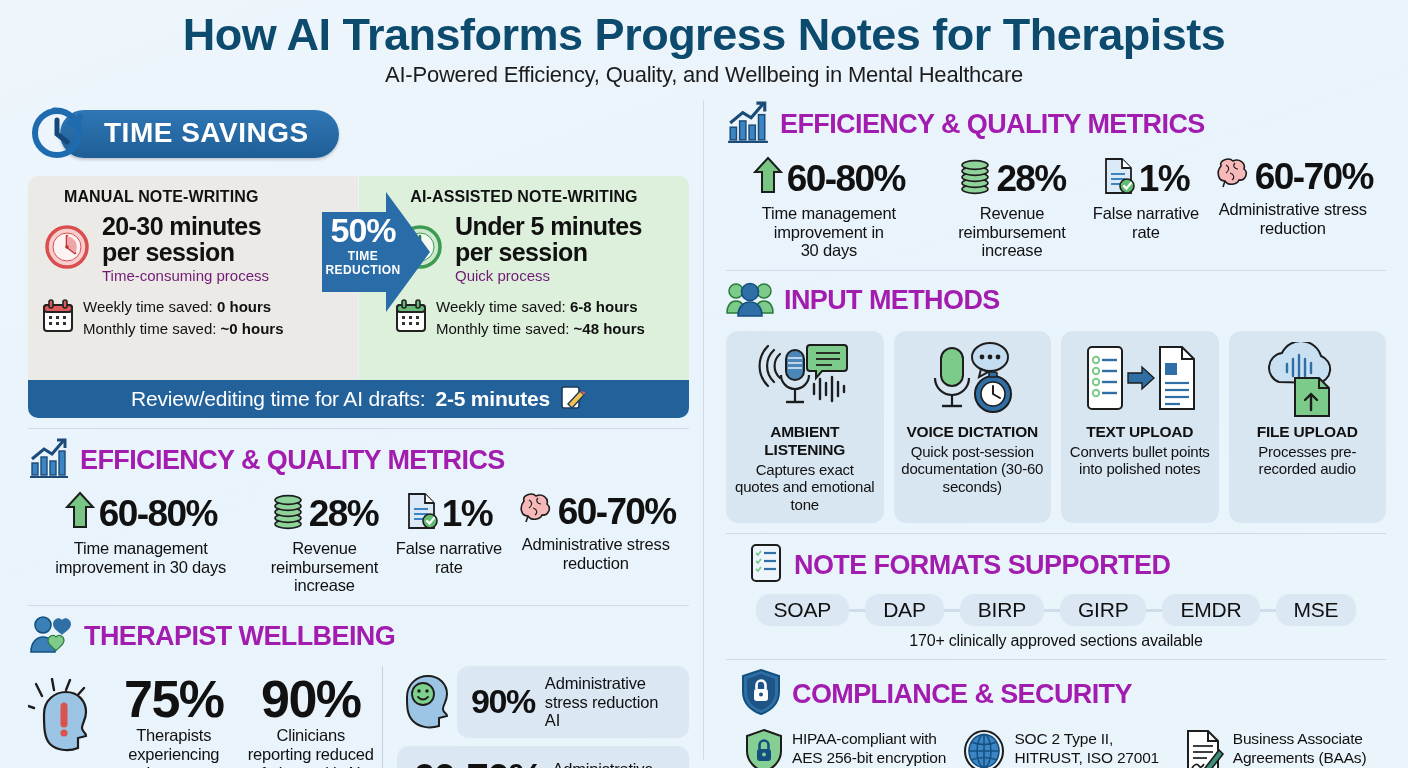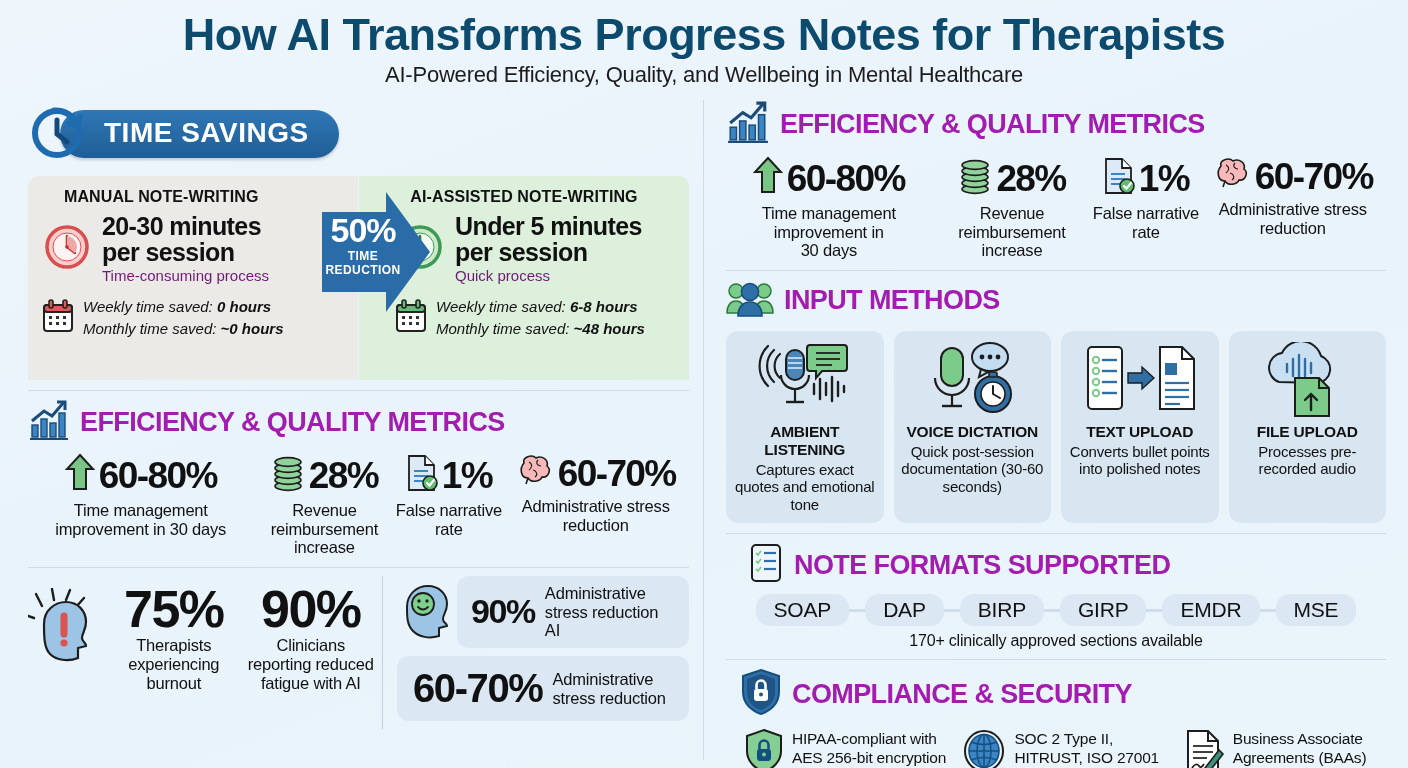--- a/index.html
+++ b/index.html
@@ -59,21 +59,21 @@
   .panel.manual { width: 330px; background: #eceae7; border-radius: 10px 0 0 0; }
   .panel.ai { width: 330px; background: #ddf0dc; border-radius: 0 10px 0 0; margin-left: 1px;}
   .panel-h { font-size: 16px; font-weight: bold; letter-spacing: 0.1px; color: #111; }
   .panel.manual .panel-h { margin-left: 22px; }
   .panel.ai .panel-h { text-align: center; }
   .pnum-row { display: flex; align-items: center; gap: 10px; margin-top: 8px; }
   .pnum-txt .big { font-size: 25px; font-weight: bold; line-height: 1.02; letter-spacing: -0.6px; }
   .pnum-txt .sub { font-size: 15px; color: #701a75; margin-top: 2px; }
   .pnum-row.ai { margin-left: 22px; }
   .saved { margin-top: 12px; display: flex; align-items: center; gap: 9px; }
-  .saved .lines { font-size: 15px; line-height: 1.45; font-style: italic; }
+  .saved .lines { font-size: 15px; line-height: 1.45; }
   .saved .lines b { font-weight: bold; }
   .panel.ai .saved { margin-left: 22px; }
 
   .arrow-wrap {
     position: absolute; left: 292px; top: 14px; width: 112px; height: 125px; z-index: 5;
   }
   .arrow-txt {
     position: absolute; left: 0; top: 24px; width: 86px; text-align: center; color: #fff;
   }
   .arrow-txt .p50 { font-size: 34px; font-weight: bold; line-height: 0.95; letter-spacing: -1px;}
@@ -255,20 +255,31 @@
               </svg>
             </span>
             <div class="lines">
               <div><span>Weekly time saved: </span><b>6-8 hours</b></div>
               <div><span>Monthly time saved: </span><b>~48 hours</b></div>
             </div>
           </div>
         </div>
       </div>
 
+      <div class="review-bar">
+        <span>Review/editing time for AI drafts: </span>
+          <b>2-5 minutes</b>
+        <span>
+          <svg width="26" height="26" viewBox="0 0 26 26">
+            <rect x="2" y="3" width="17" height="21" rx="2" fill="#fff" stroke="#1b3c5c" stroke-width="1.6"></rect>
+            <path d="M8 20 L20 7 l4 4 L12 24 Z" fill="#f2c14e" stroke="#1b3c5c" stroke-width="1.4"></path>
+            <path d="M20 7 l4 4 l1.2 -3 z" fill="#e05a5a"></path>
+          </svg>
+        </span>
+      </div>
 
       <div class="divider"></div>
 
       <div class="sec-head">
         <span>
           <svg width="42" height="42" viewBox="0 0 42 42">
             <rect x="4" y="26" width="6" height="12" fill="#3c85c4" stroke="#1b4b78" stroke-width="1.4"></rect>
             <rect x="13" y="20" width="6" height="18" fill="#3c85c4" stroke="#1b4b78" stroke-width="1.4"></rect>
             <rect x="22" y="24" width="6" height="14" fill="#3c85c4" stroke="#1b4b78" stroke-width="1.4"></rect>
             <rect x="31" y="14" width="6" height="24" fill="#3c85c4" stroke="#1b4b78" stroke-width="1.4"></rect>
@@ -342,20 +353,31 @@
               </svg>
             </span>
             <span class="val">60-70%</span>
           </div>
           <div class="lab">Administrative stress reduction</div>
         </div>
       </div>
 
       <div class="divider"></div>
 
+      <div class="sec-head">
+        <span>
+          <svg width="46" height="42" viewBox="0 0 46 42">
+            <circle cx="15" cy="11" r="8" fill="#3a7fb5" stroke="#14507f" stroke-width="1.6"></circle>
+            <path d="M3 38 c0 -10 6 -15 12 -15 s12 5 12 15 Z" fill="#3a7fb5" stroke="#14507f" stroke-width="1.6"></path>
+            <path d="M34 6 c3 -4 9 -1 9 4 c0 5 -6 8 -9 11 c-3 -3 -9 -6 -9 -11 c0 -5 6 -8 9 -4 Z" fill="#2f6fa5"></path>
+            <path d="M28 23 c2.5 -3.5 8 -1 8 3.6 c0 4.5 -5.5 7.2 -8 10 c-2.5 -2.8 -8 -5.5 -8 -10 c0 -4.6 5.5 -7.1 8 -3.6 Z" fill="#7fcb8a" stroke="#2c7a3e" stroke-width="1.2"></path>
+          </svg>
+        </span>
+        <span class="sec-title">THERAPIST WELLBEING</span>
+      </div>
 
       <div class="wb">
         <div class="wb-left">
           <span style="padding-top:12px">
             <svg width="72" height="92" viewBox="0 0 72 92">
               <g stroke="#1d1d1d" stroke-width="2.4" stroke-linecap="round">
                 <line x1="14" y1="18" x2="8" y2="6"></line>
                   <line x1="26" y1="12" x2="24" y2="1"></line>
                 <line x1="38" y1="12" x2="42" y2="2"></line>
                   <line x1="48" y1="19" x2="56" y2="10"></line>

